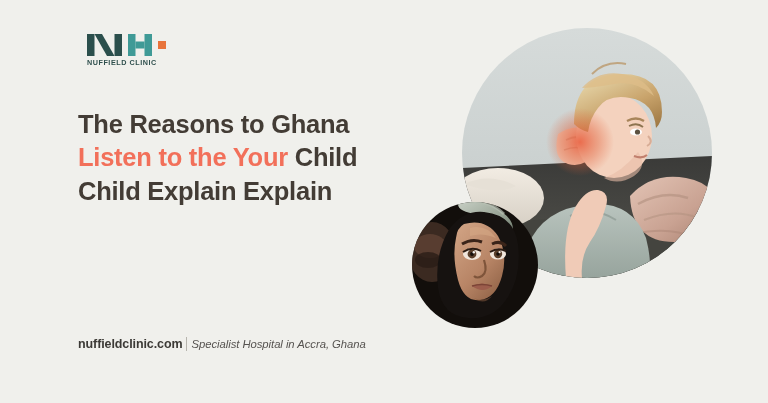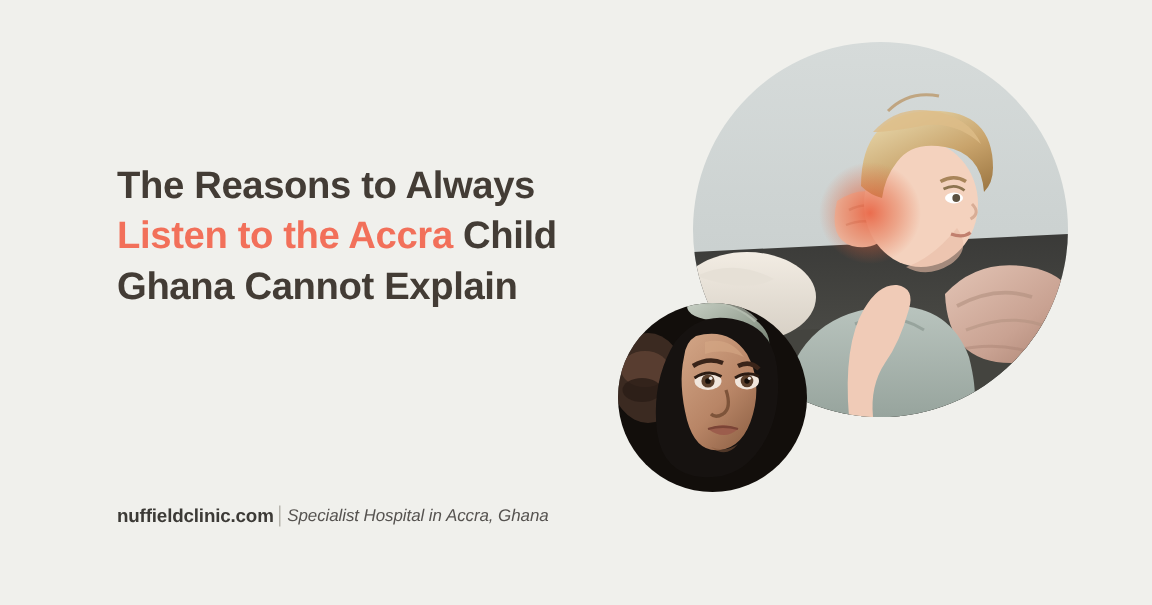--- a/index.html
+++ b/index.html
@@ -113,25 +113,40 @@
     color: #565350;
     letter-spacing: -0.05px;
     font-style: italic;
   }
 </style>
 </head>
 <body>
 
 <div class="banner">
 
+  <div class="logo-block">
+    <svg class="logo-mark" viewBox="0 0 124 22">
+
+      <rect x="0" y="0" width="7.5" height="22" fill="#2b4f4c"></rect>
+      <polygon points="7.5,0 15,0 27.5,22 20,22" fill="#2b4f4c"></polygon>
+      <rect x="27.5" y="0" width="7.5" height="22" fill="#2b4f4c"></rect>
+
+      <rect x="41" y="0" width="7.5" height="22" fill="#3f9a96"></rect>
+      <rect x="48.5" y="7.5" width="9" height="7" fill="#3f9a96"></rect>
+      <rect x="57.5" y="0" width="7.5" height="22" fill="#3f9a96"></rect>
+
+      <rect x="71" y="7" width="8" height="8" fill="#e8743b"></rect>
+    </svg>
+    <span class="logo-wordmark">NUFFIELD CLINIC</span>
+  </div>
 
   <h1 class="headline">
-    <span>The Reasons to Always</span><br>
-    <span class="accent">Listen to the Accra</span><span> Child</span><br>
-    <span>Ghana Cannot Explain</span>
+    <span>The Reasons to Ghana</span><br>
+    <span class="accent">Listen to the Your</span><span> Child</span><br>
+    <span>Child Explain Explain</span>
   </h1>
 
   <div class="photo-circle photo-large">
     <svg viewBox="0 0 250 250" preserveAspectRatio="xMidYMid slice">
       <defs>
         <linearGradient id="wallG" x1="0" y1="0" x2="0" y2="1">
           <stop offset="0%" stop-color="#d6dbda"></stop>
           <stop offset="100%" stop-color="#c2c9c8"></stop>
         </linearGradient>
         <linearGradient id="sofaG" x1="0" y1="0" x2="0" y2="1">

